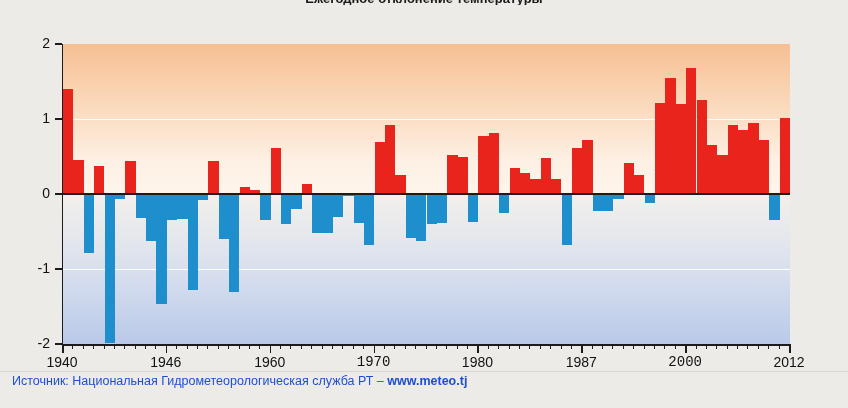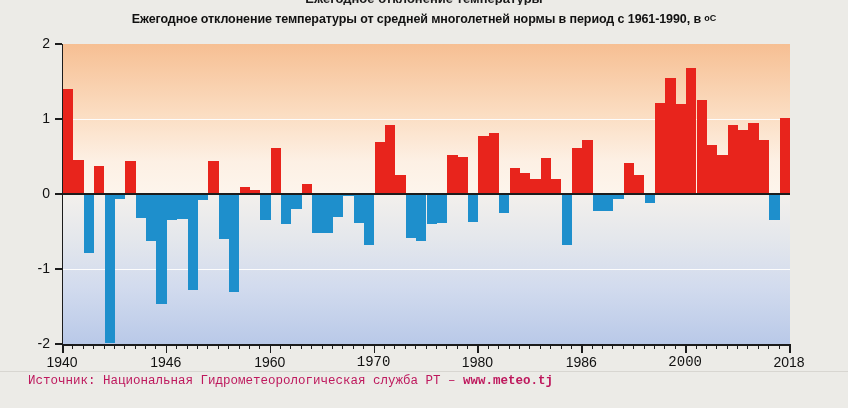--- a/index.html
+++ b/index.html
@@ -147,47 +147,43 @@
     width: 40px;
     text-align: right;
     font-size: 14px;
     color: #111111;
     margin-top: -9px;
   }
 
   
   .source {
     position: absolute;
-    left: 28px;
+    left: 12px;
     top: 374px;
     font-size: 12.5px;
-    color: #be185d;
+    color: #1d4ed8;
     white-space: nowrap;
-    font-family: Liberation Mono, monospace;
   }
   .source b { font-weight: bold; }
   .footer-rule {
     position: absolute;
     left: 0;
     top: 371px;
     width: 848px;
     height: 1px;
     background: #d8d6d1;
   }
 </style>
 </head>
 <body>
 
 <div id="page">
 
   <div class="cropped-title">Ежегодное отклонение температуры</div>
 
-  <div class="title">
-    <span>Ежегодное отклонение температуры от средней многолетней нормы в период с 1961-1990, в </span><span class="deg">оС</span>
-  </div>
 
   <div id="plot-frame">
     <div id="plot-area">
       <div class="bg-warm"></div>
       <div class="bg-cool"></div>
       <div id="gridlines">
           <div class="gridline" style="top: 75px;"></div>
           <div class="gridline" style="top: 225px;"></div>
         </div>
       <div id="bars">
@@ -351,23 +347,23 @@
       <div class="xtick" style="left: 768.229px;"></div>
       <div class="xtick" style="left: 778.614px;"></div>
       <div class="xtick major" style="left: 789px;"></div>
     </div>
   <div id="x-axis-labels">
       <div class="xlabel" style="left: 62px;">1940</div>
       <div class="xlabel" style="left: 165.857px;">1946</div>
       <div class="xlabel" style="left: 269.714px;">1960</div>
       <div class="xlabel" style="left: 373.571px; font-family: Liberation Mono, monospace;">1970</div>
       <div class="xlabel" style="left: 477.429px;">1980</div>
-      <div class="xlabel" style="left: 581.286px;">1986</div>
+      <div class="xlabel" style="left: 581.286px;">1987</div>
       <div class="xlabel" style="left: 685.143px; font-family: Liberation Mono, monospace;">2000</div>
-      <div class="xlabel" style="left: 789px;">2018</div>
+      <div class="xlabel" style="left: 789px;">2012</div>
     </div>
 
   <div class="footer-rule"></div>
   <div class="source">
     <span>Источник: Национальная Гидрометеорологическая служба РТ – </span><b>www.meteo.tj</b>
   </div>
 
 </div>
 
 </body></html>

